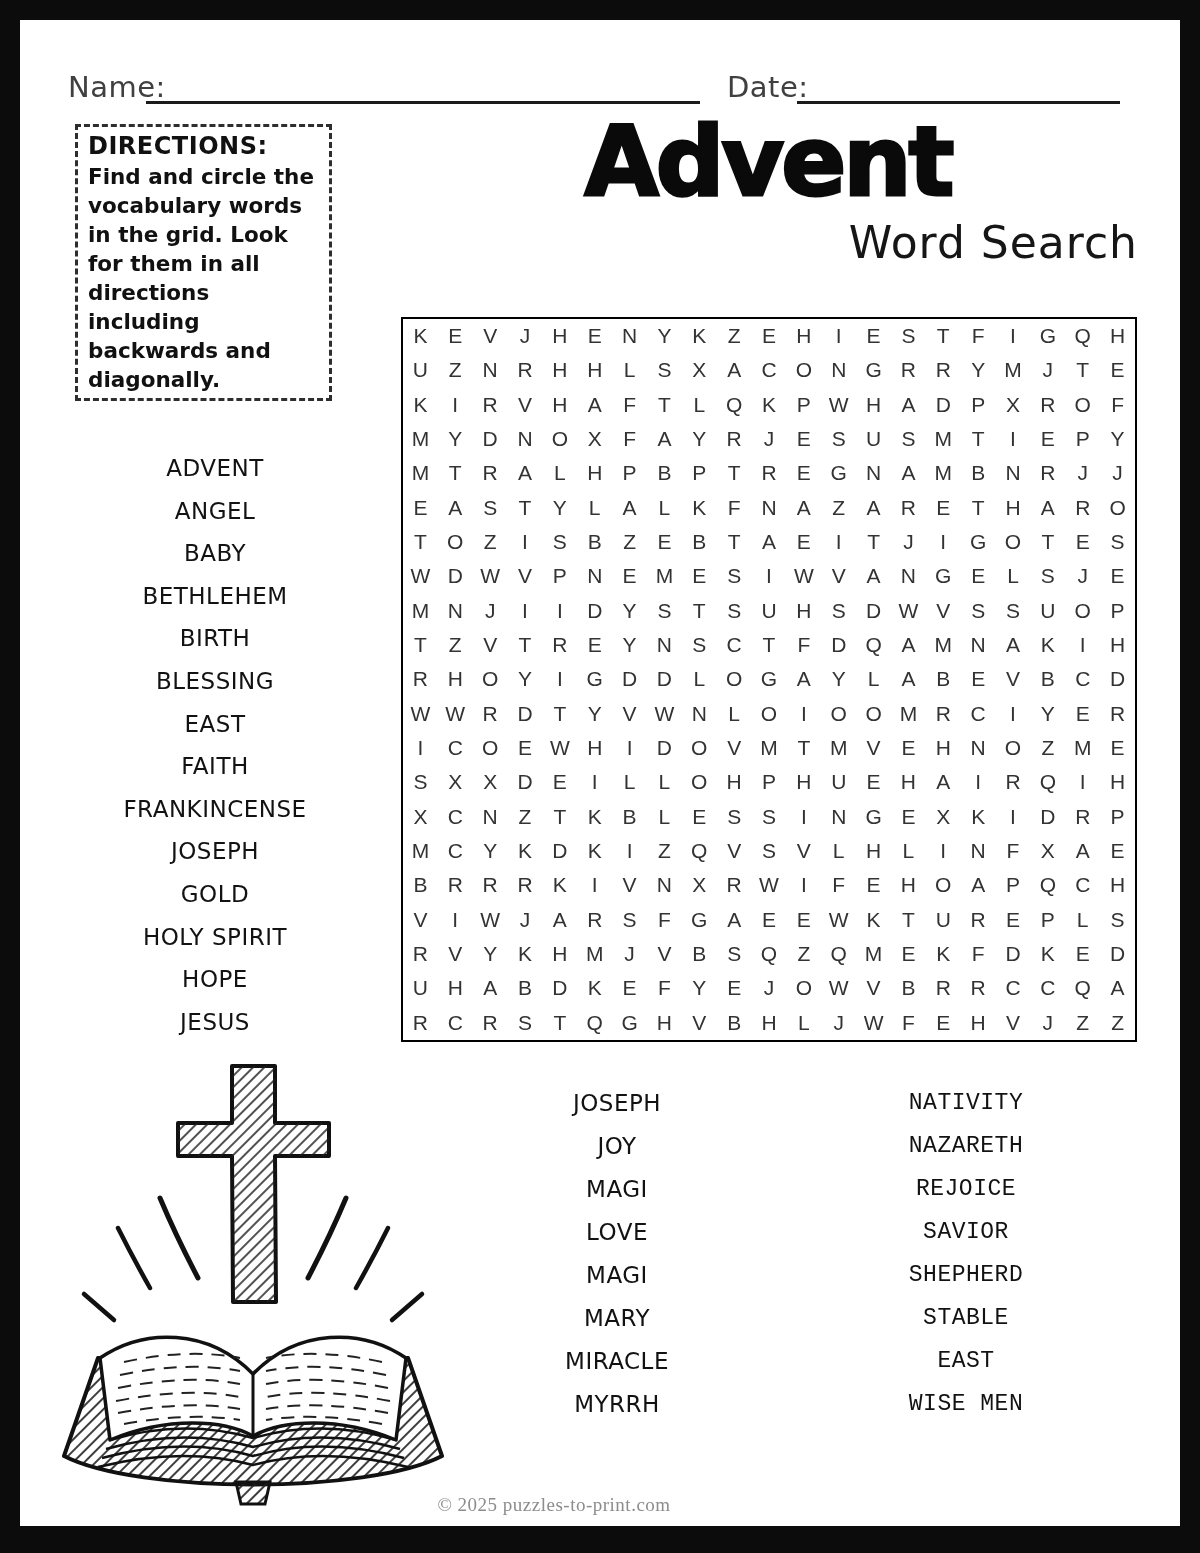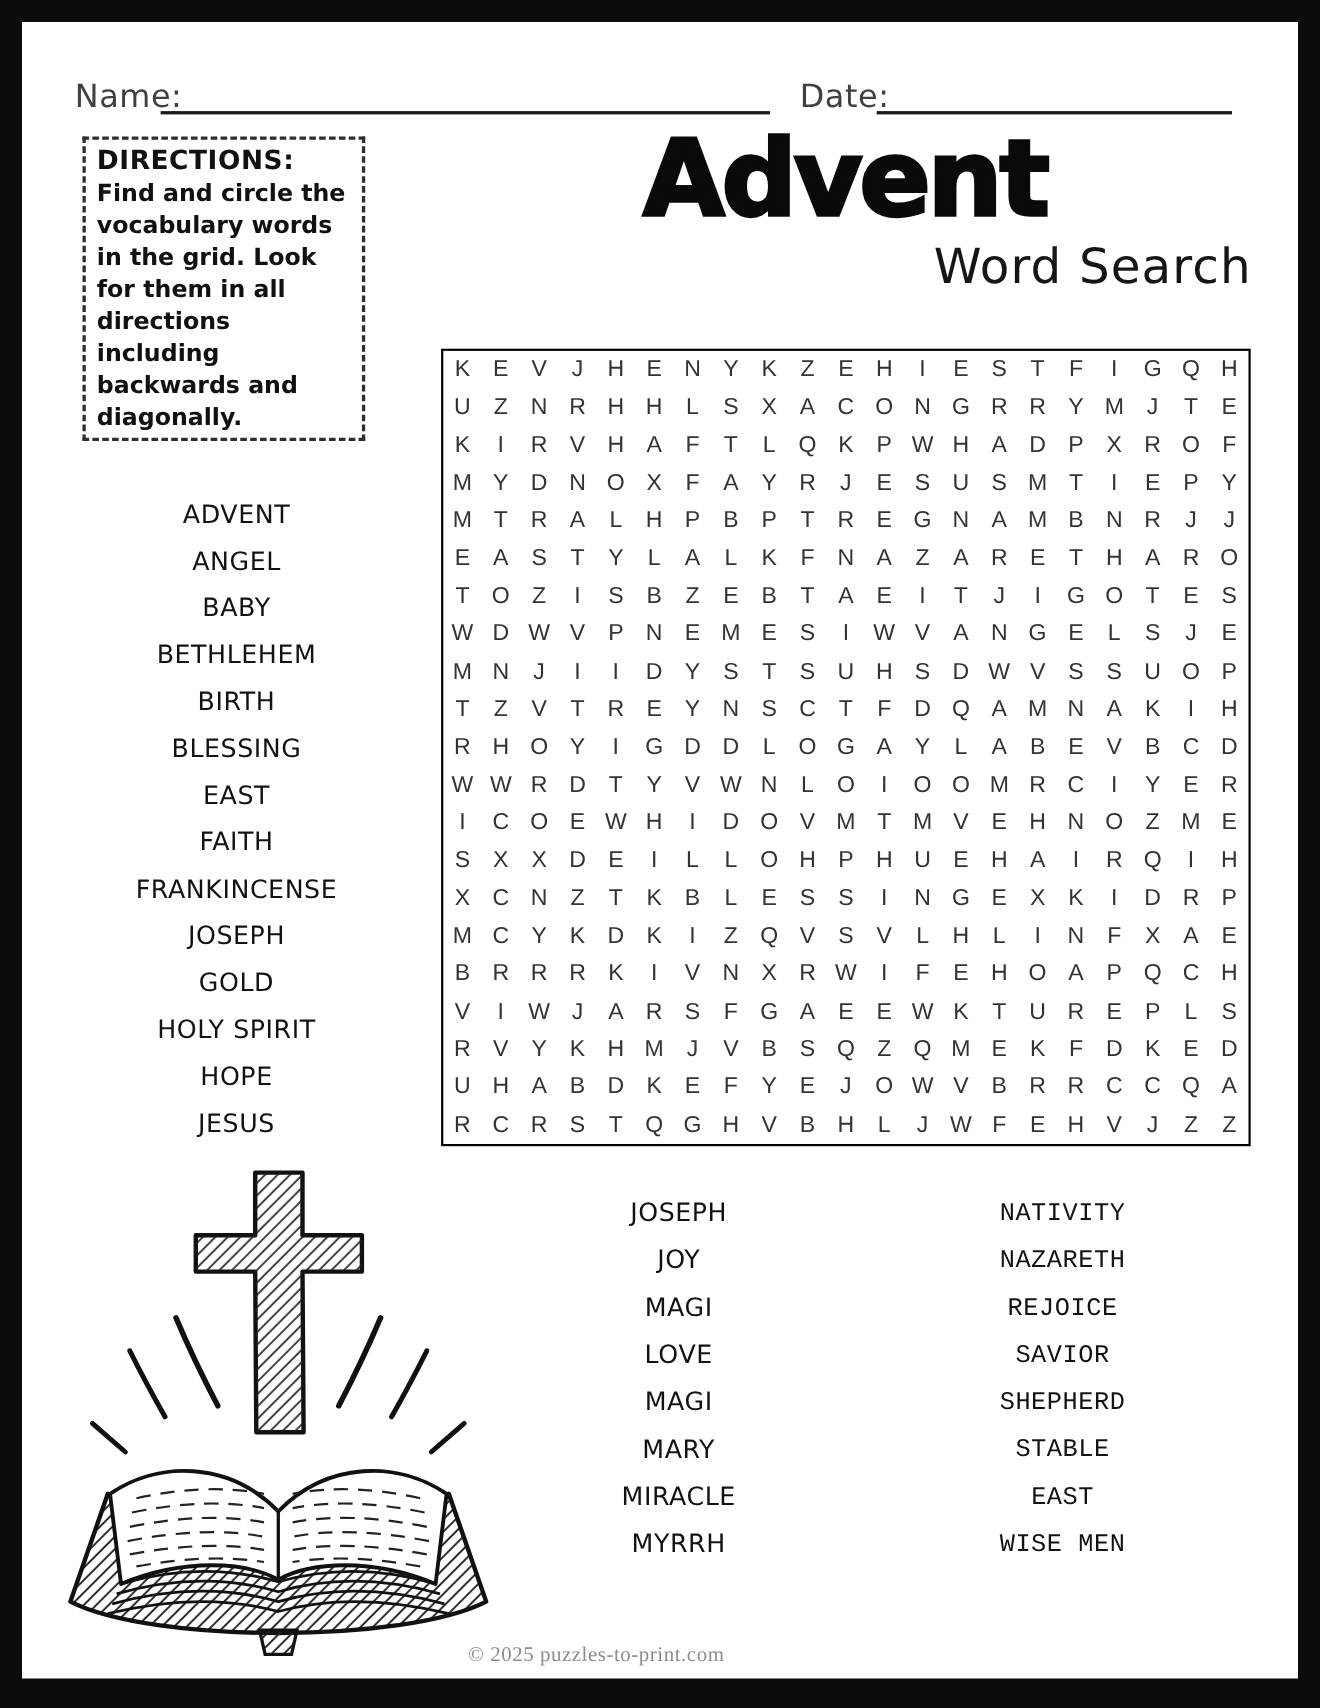--- a/index.html
+++ b/index.html
@@ -66,21 +66,21 @@
   .word { font-size:23px; letter-spacing:0.5px; color:#121212; white-space:nowrap; }
   .list-left   { left:73px;  top:447px;  width:284px; }
   .list-left .word { line-height:42.6px; }
   .list-bottom-left  { left:517px; top:1082px; width:200px; }
   .list-bottom-right { left:846px; top:1082px; width:240px;font-family:Liberation Mono, monospace; }
   .list-bottom-left .word, .list-bottom-right .word { line-height:43px; }
   
   .illustration { position:absolute; left:48px; top:1056px; }
   
   .copyright {
-    position:absolute; left:4px; top:1494px; width:1076px; text-align:center;
+    position:absolute; left:16px; top:1494px; width:1076px; text-align:center;
     font-family:"Liberation Serif", serif;
     font-size:19px; color:#8c8c8c; letter-spacing:0.5px;
   }
 </style>
 </head>
 <body>
 
 <div class="page">
   <div class="frame"></div>
 

